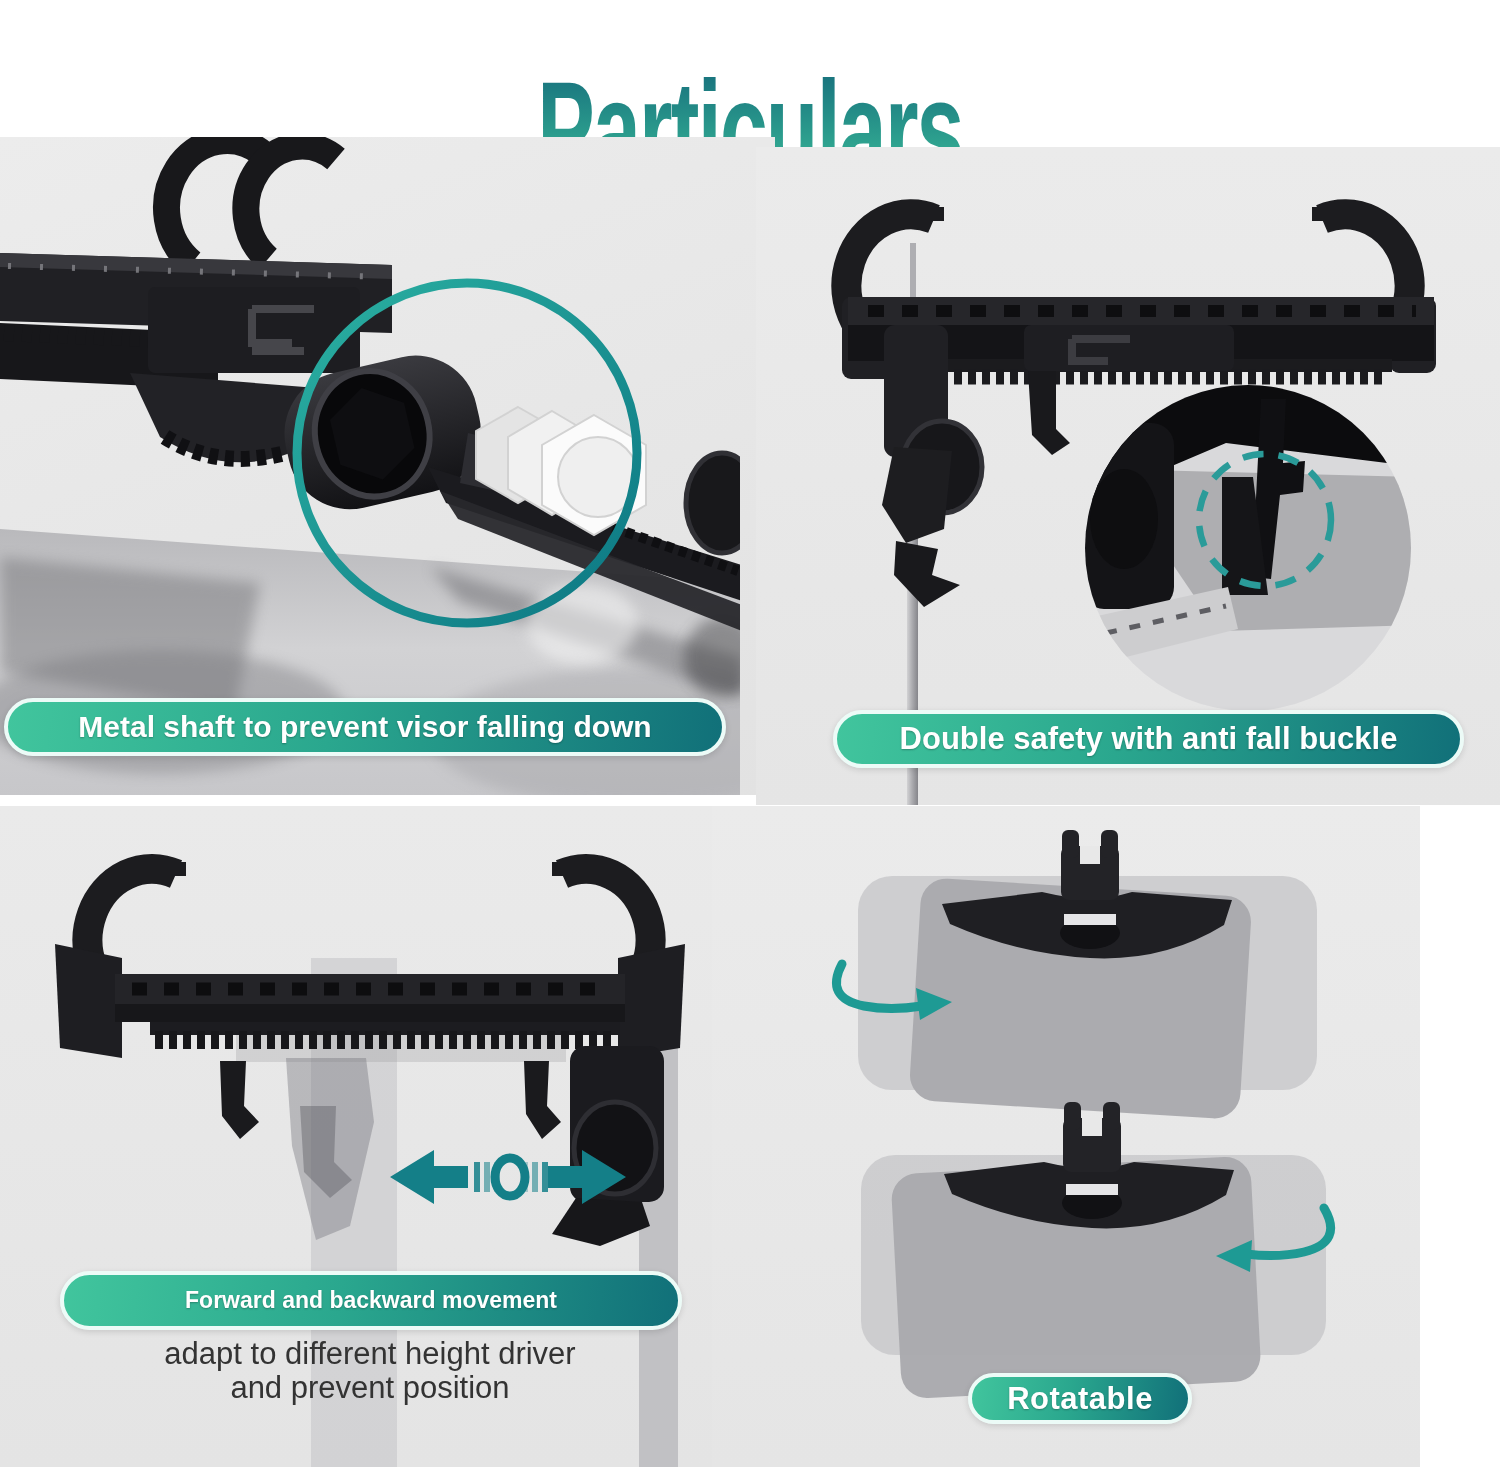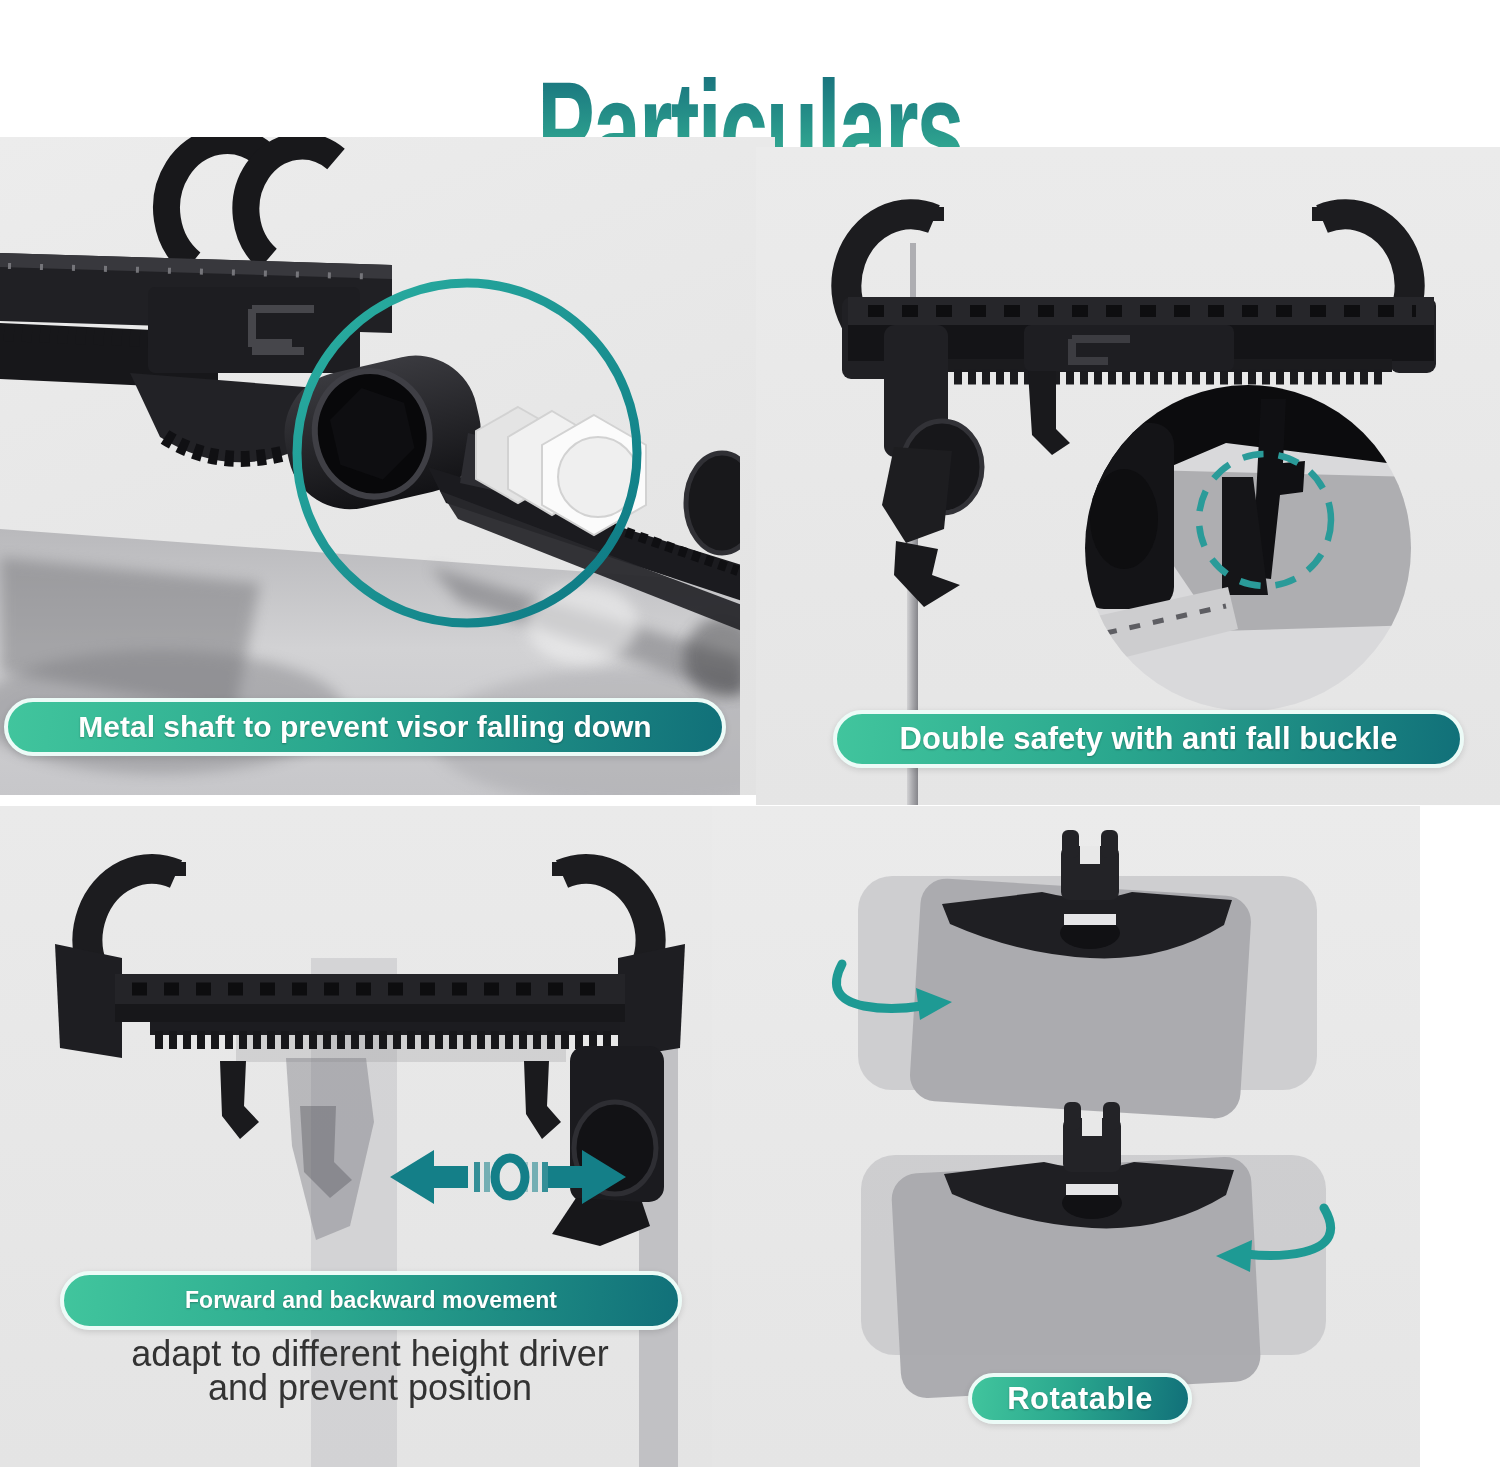--- a/index.html
+++ b/index.html
@@ -27,21 +27,21 @@
     text-align:center;white-space:nowrap;
     text-shadow:0 1px 2px rgba(0,0,0,.28);
     box-shadow:0 2px 6px rgba(0,0,0,.13);
   }
   .pill-tl{left:4px;top:561px;width:714px;height:50px;font-size:30px;}
   .pill-tr{left:77px;top:563px;width:623px;height:50px;font-size:31px;}
   .pill-bl{left:60px;top:465px;width:614px;height:51px;font-size:23px;}
   .pill-br{left:256px;top:567px;width:216px;height:43px;font-size:31px;letter-spacing:.5px;}
   .subtext{
     position:absolute;left:0;top:531px;width:740px;text-align:center;
-    color:#333333;font-size:36px;line-height:34px;font-weight:400;
+    color:#333333;font-size:31px;line-height:34px;font-weight:400;
   }
 </style>
 </head>
 <body>
 
 <h1 class="main-title">Particulars</h1>
 
 <section class="panel" id="panel-tl">
   <svg width="740" height="658" viewBox="0 0 740 658">
     <defs>

